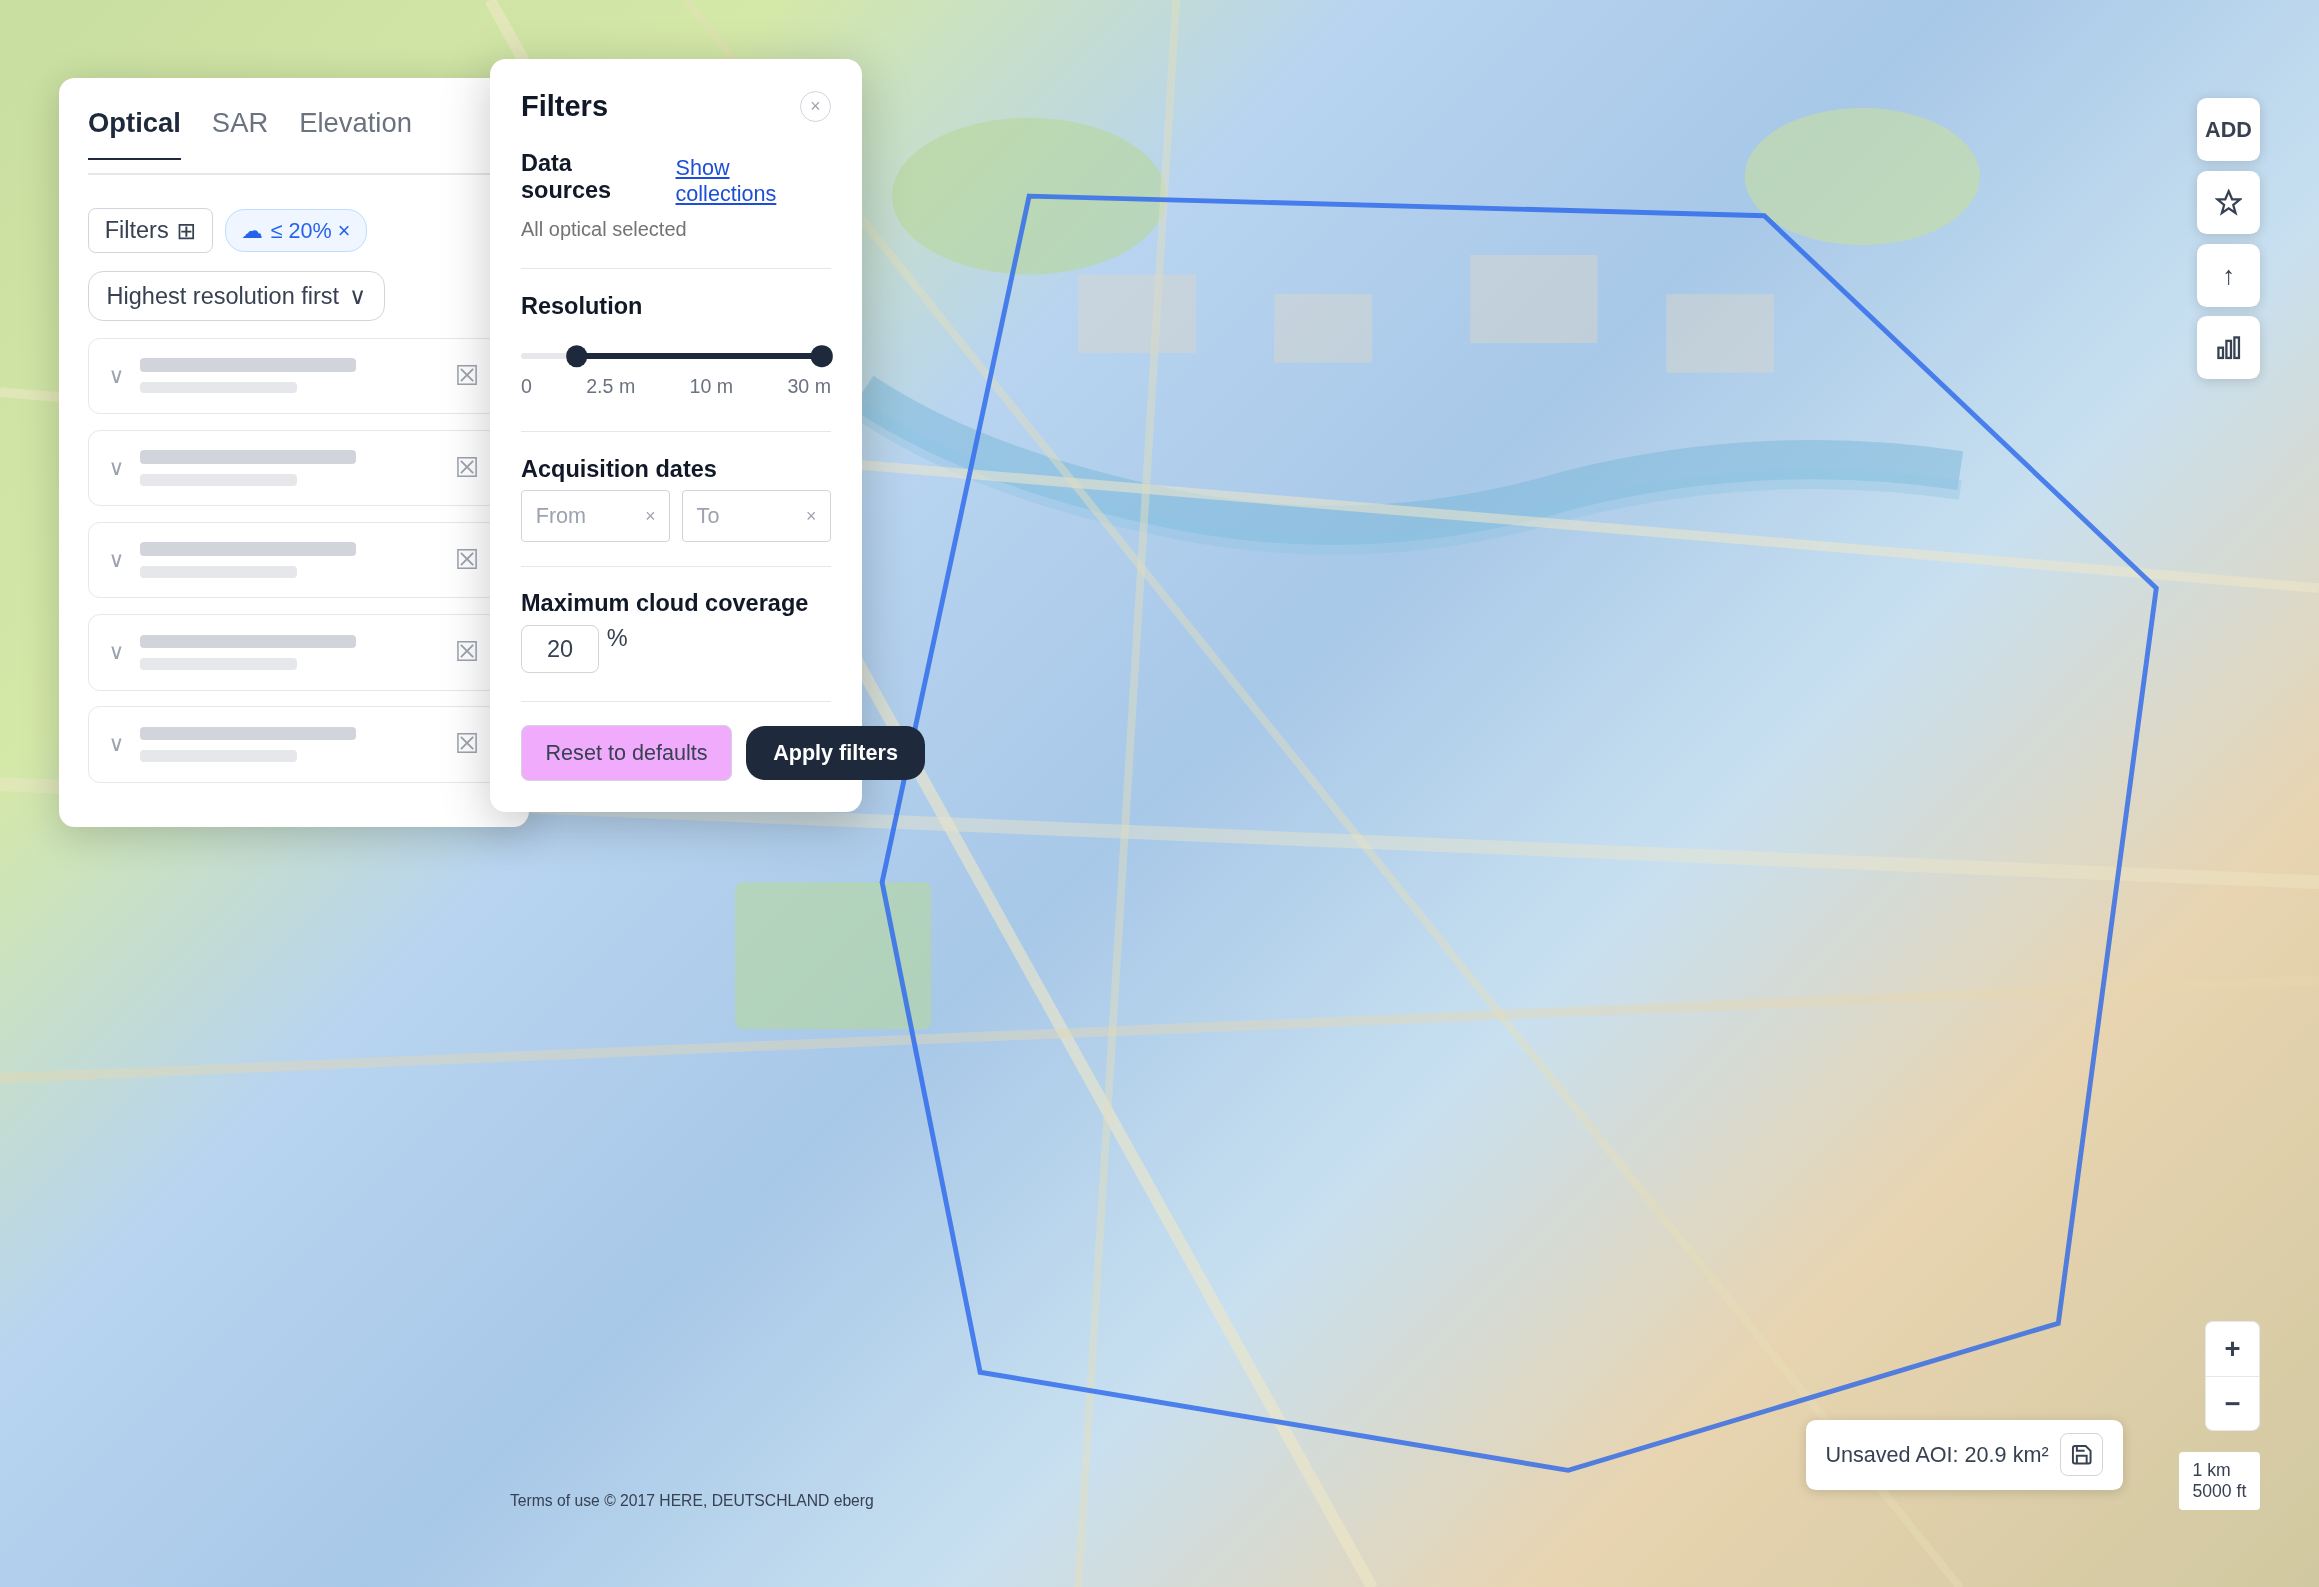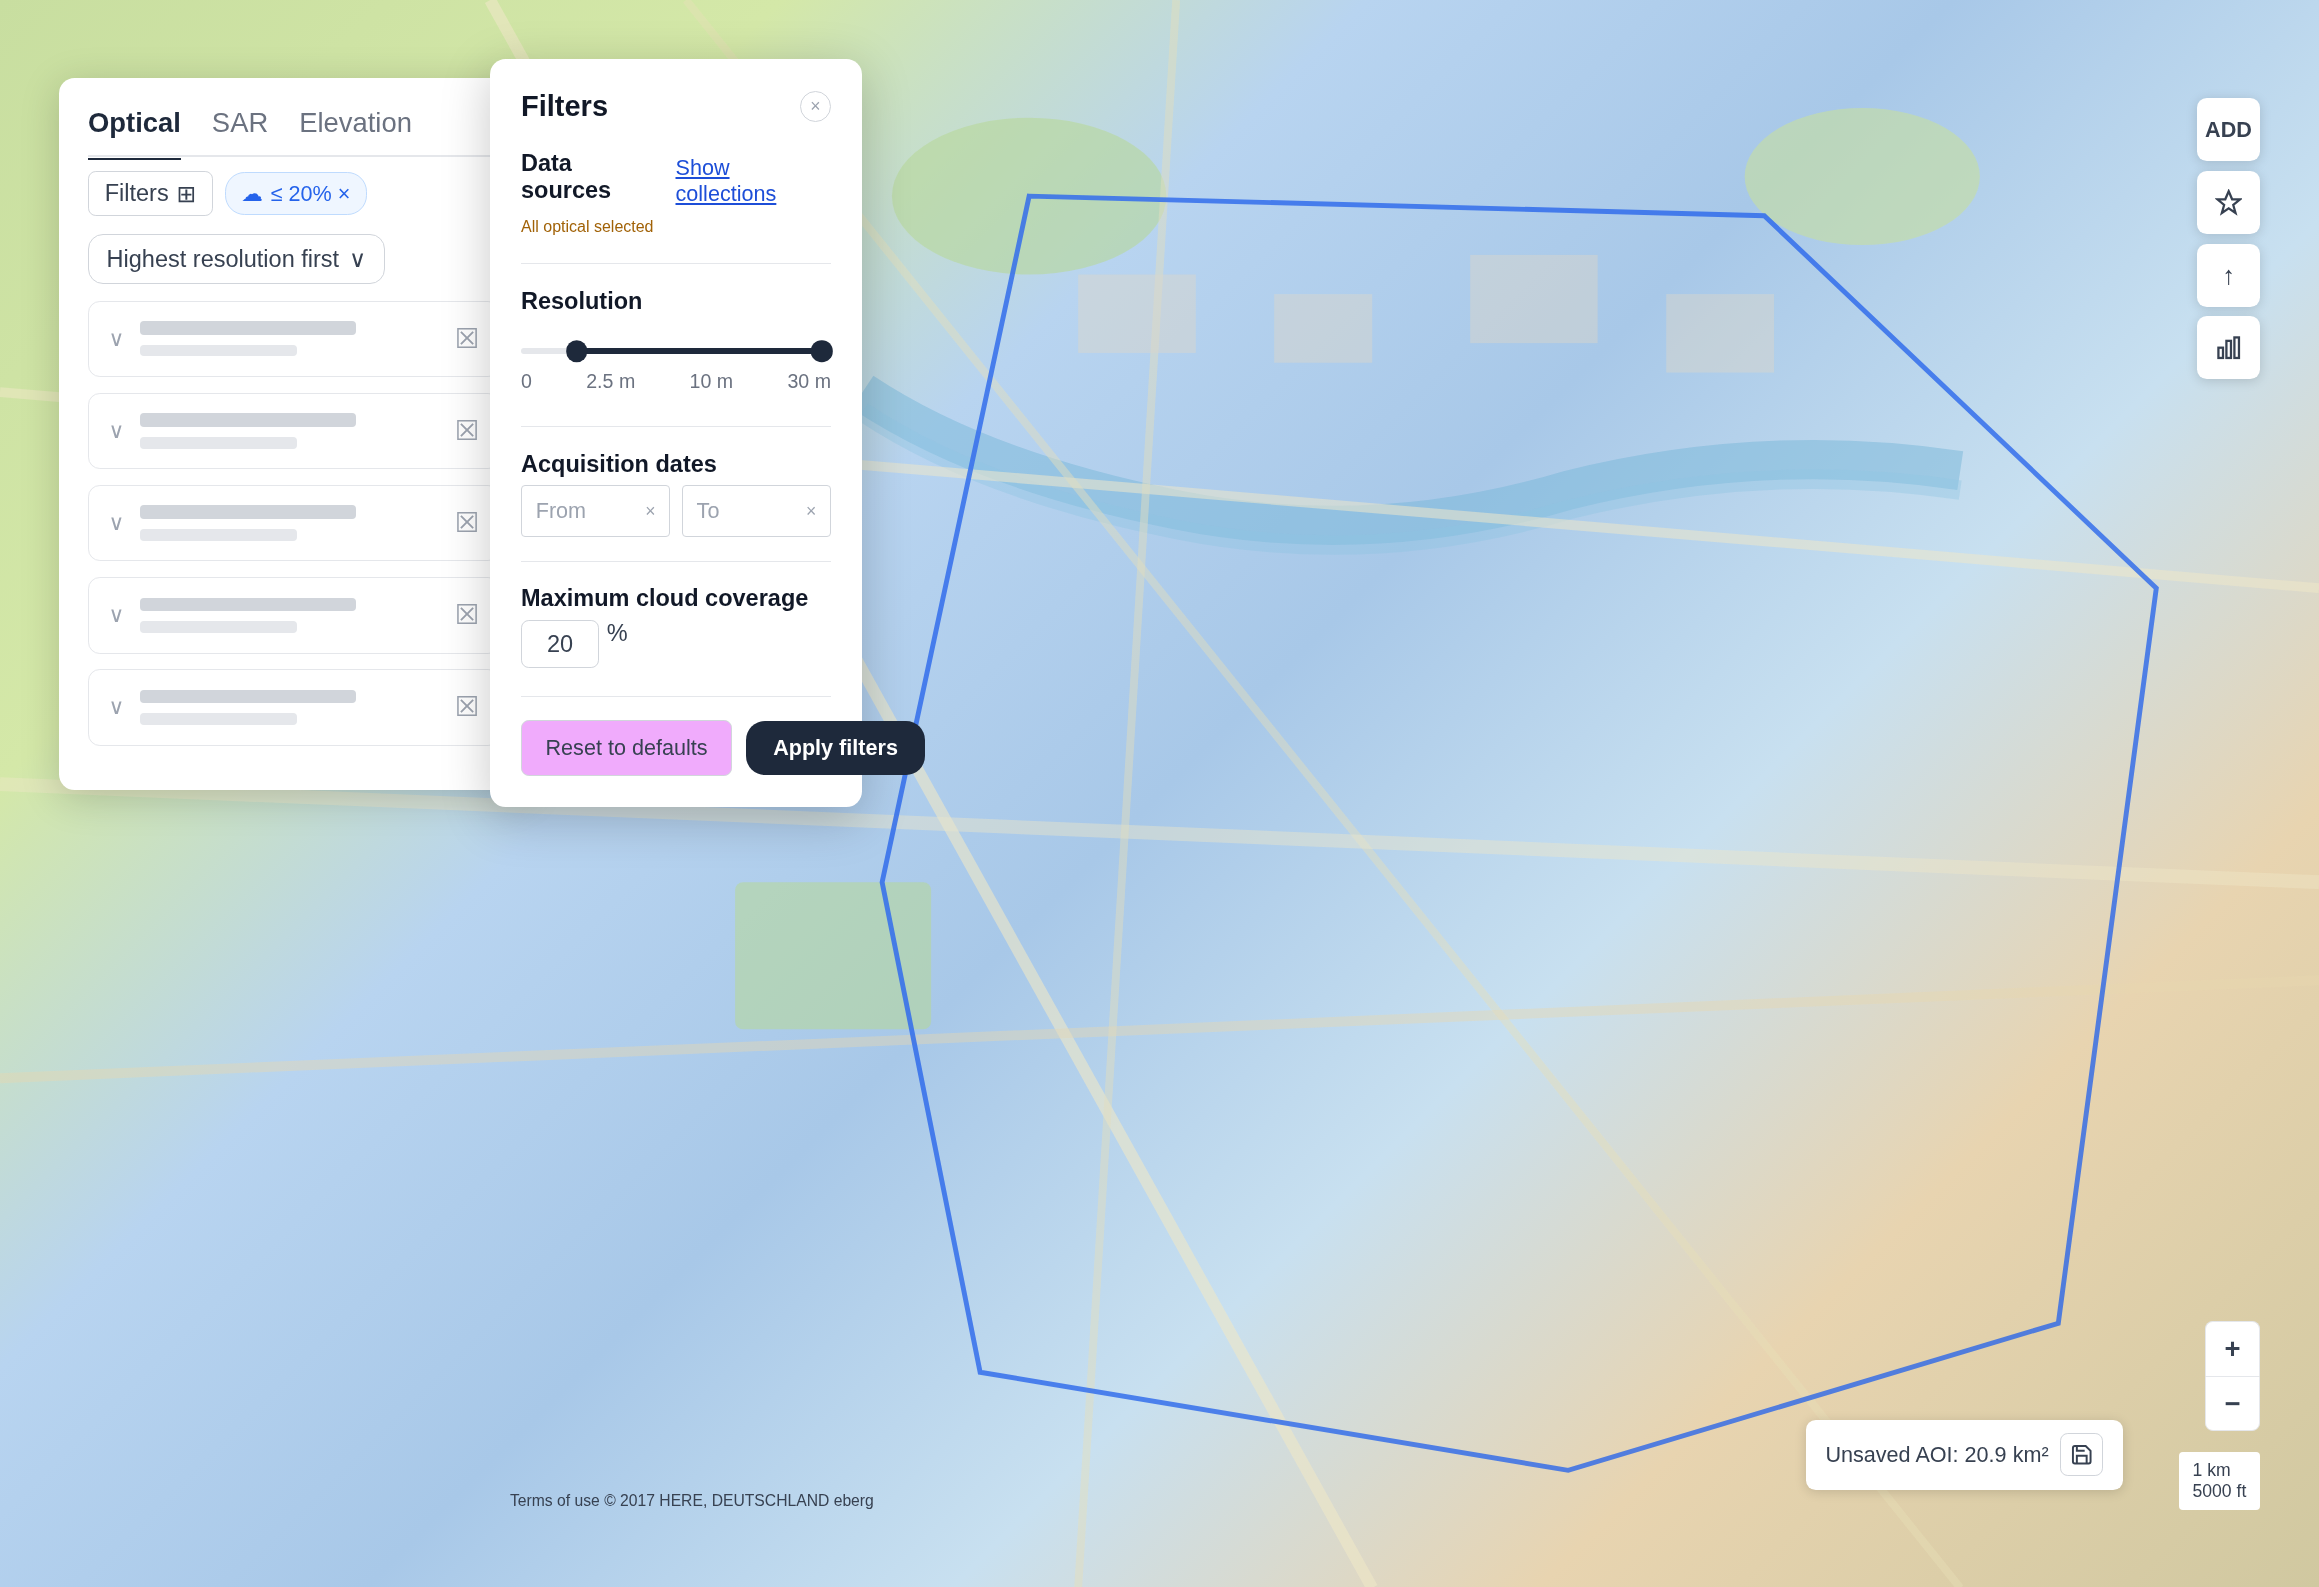--- a/index.html
+++ b/index.html
@@ -29,23 +29,23 @@
       background: white;
       border-radius: 15.7px;
       box-shadow: 0 7.8px 39px rgba(0,0,0,0.18);
       padding: 29px;
       z-index: 10;
     }
 
     .tabs {
       display: flex;
       gap: 31px;
-      margin-bottom: 14px;
+      margin-bottom: 33px;
       border-bottom: 2px solid #e5e7eb;
-      padding-bottom: 8px;
+      padding-bottom: 26px;
       text-align: right;
     }
 
     .tab {
       font-size: 27.4px;
       color: #6b7280;
       cursor: pointer;
       padding-bottom: 7.8px;
       font-weight: 500;
     }
@@ -197,22 +197,22 @@
 
     .show-collections-link {
       font-size: 21.6px;
       color: #1d4ed8;
       text-decoration: underline;
       cursor: pointer;
       margin-left: 11.8px;
     }
 
     .sub-text {
-      font-size: 16px;
-      color: #a16207;
+      font-size: 20px;
+      color: #737373;
       margin-bottom: 27.4px;
     }
 
     .data-sources-row {
       display: flex;
       align-items: center;
       margin-bottom: 5.9px;
     }
 
     .divider {

